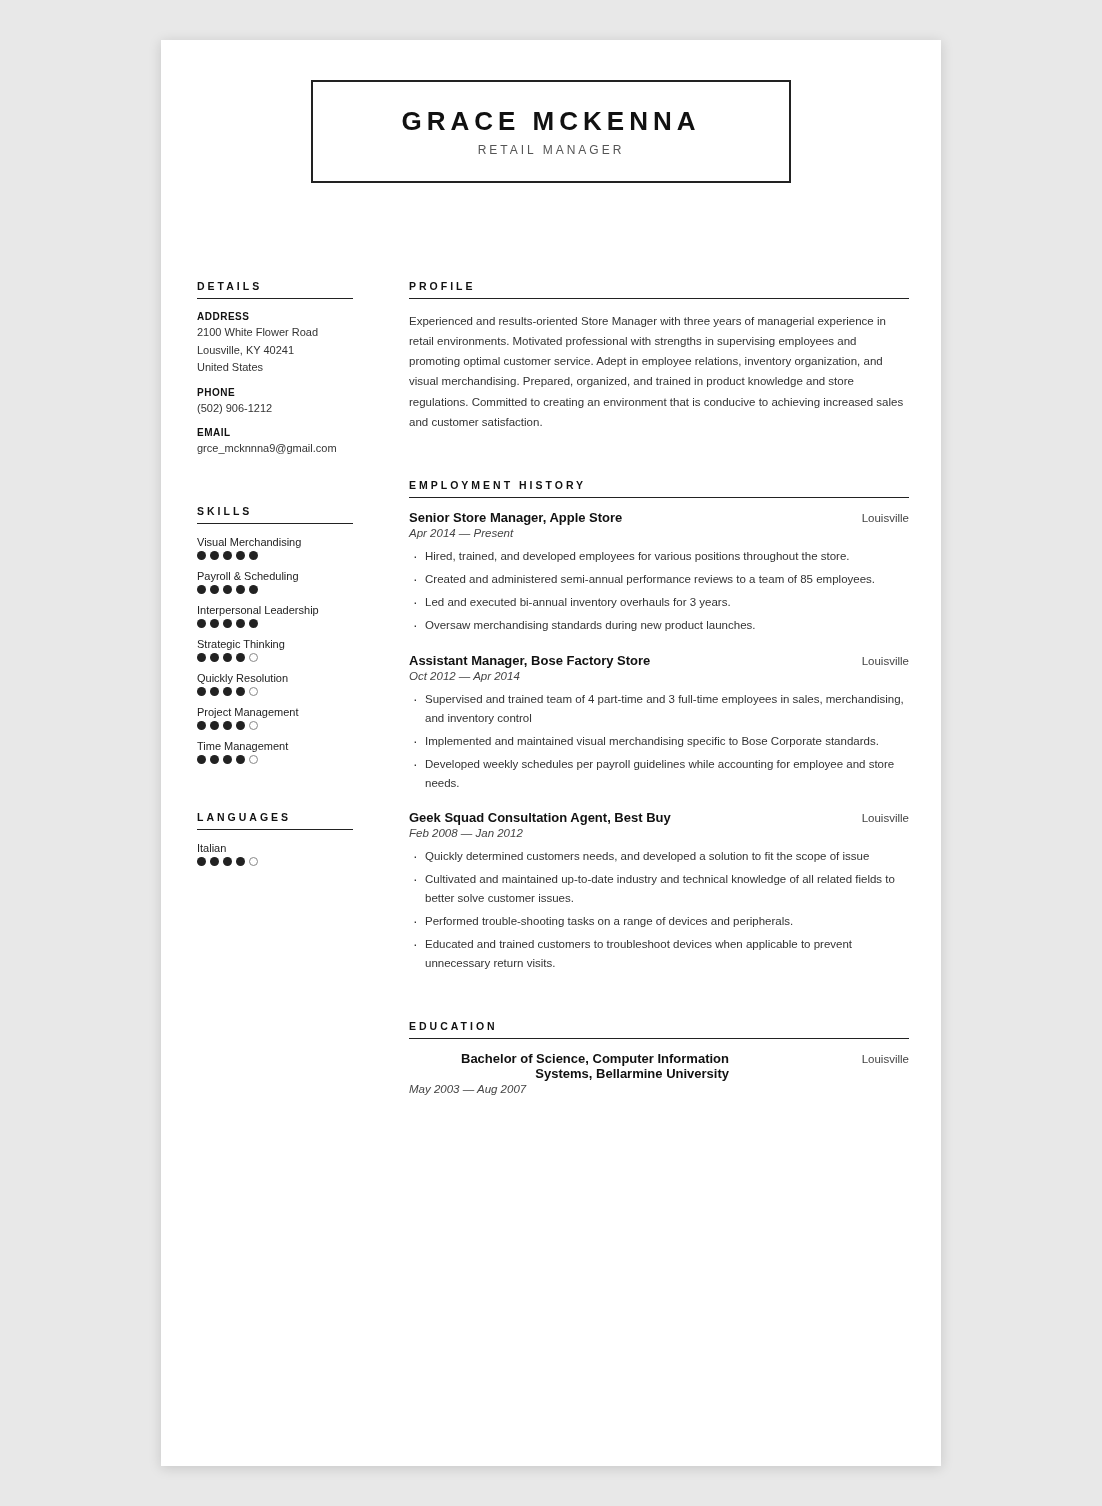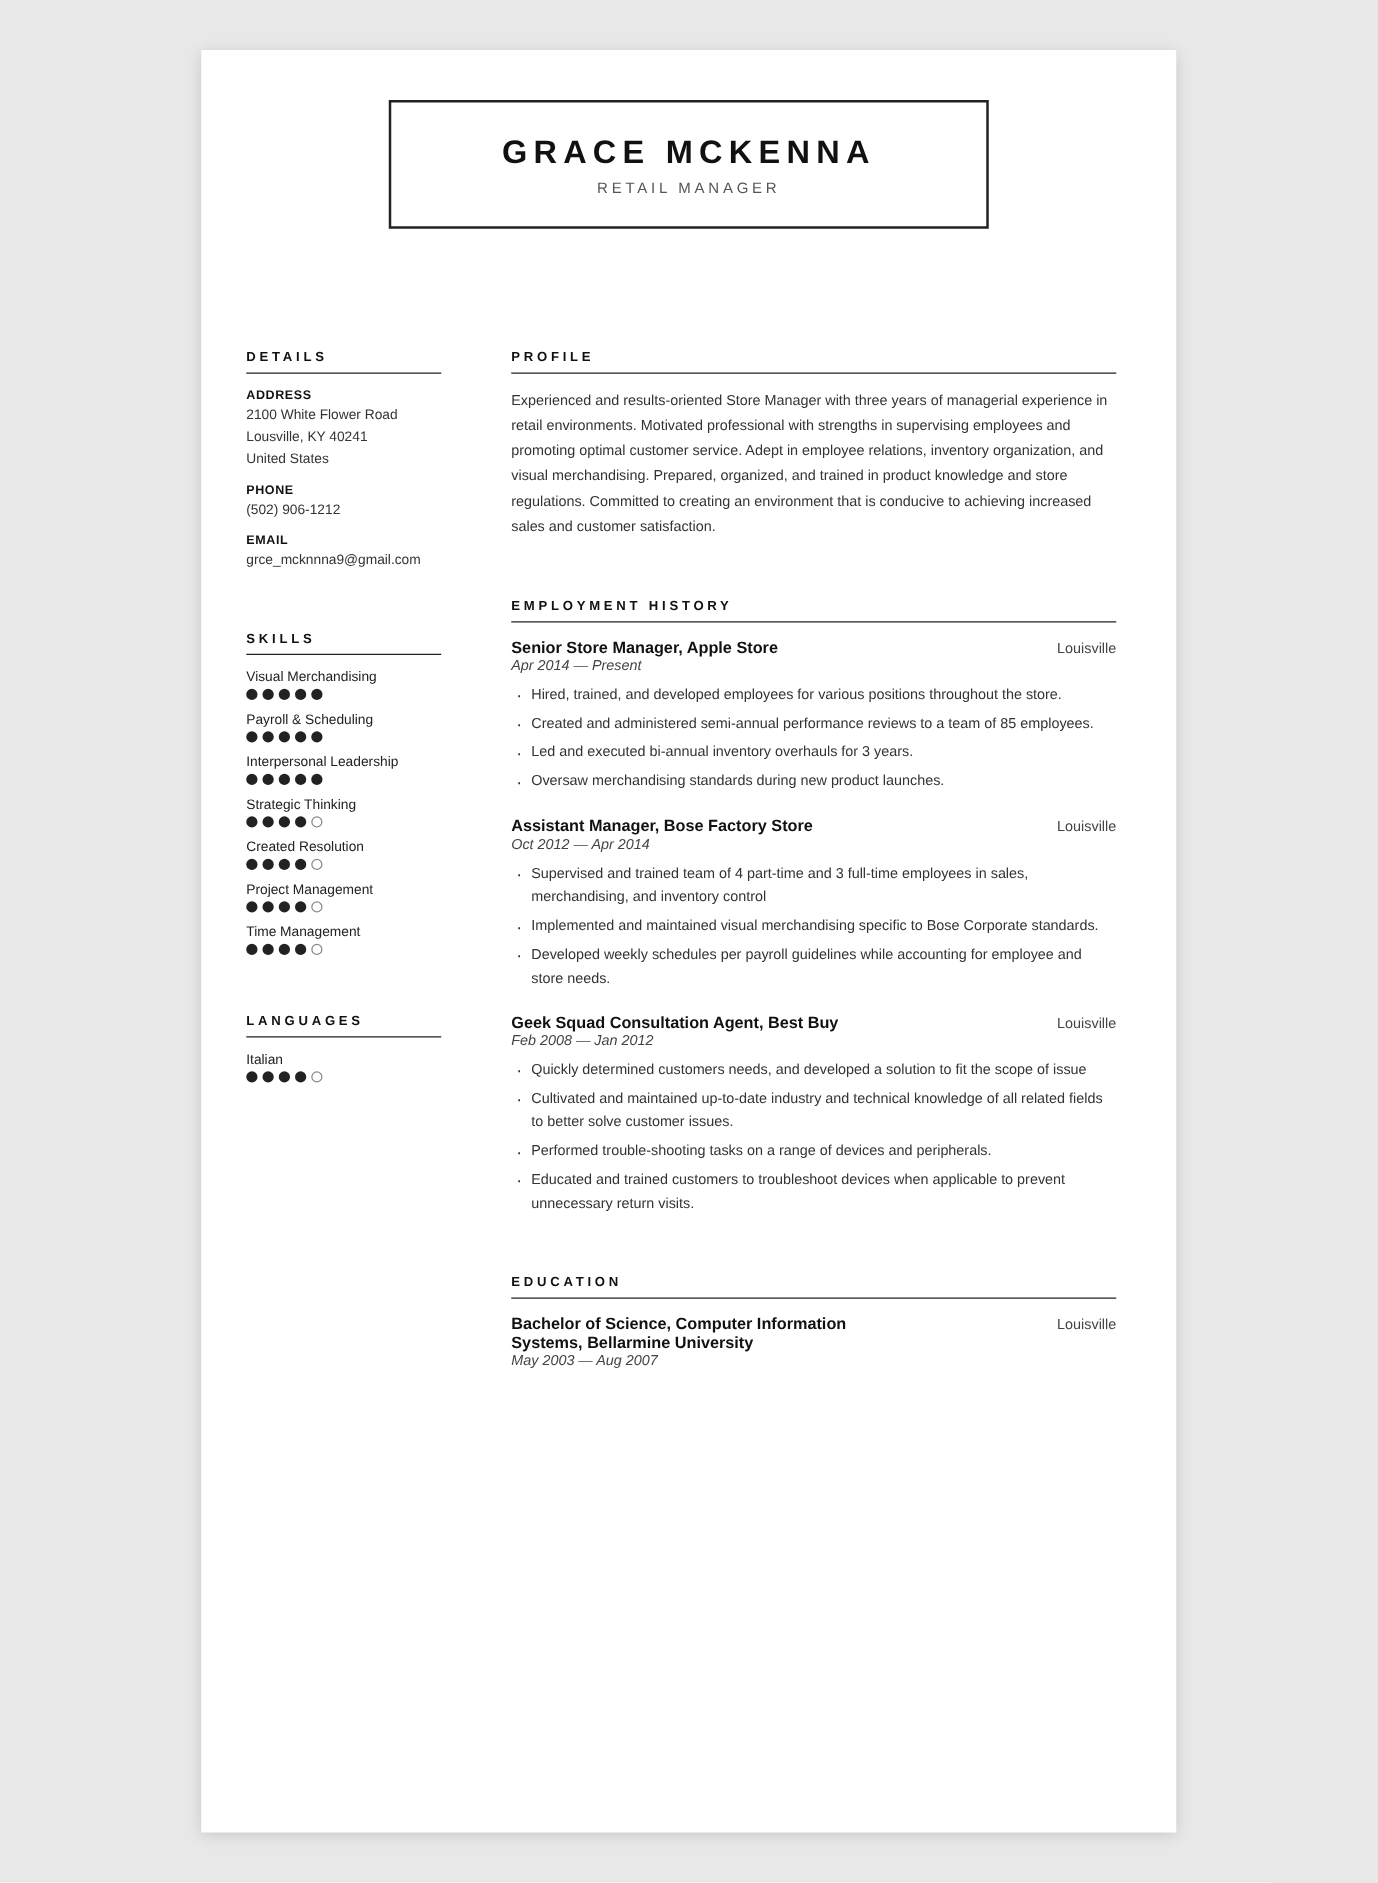--- a/index.html
+++ b/index.html
@@ -107,41 +107,42 @@
       background: #222;
     }
     .dot.empty {
       background: transparent;
       border: 1.5px solid #888;
     }
 
     
     .right-col {
       flex: 1;
-      padding: 0 48px 0 28px;
+      padding: 0 32px 0 28px;
       border-left: none;
     }
     .right-section {
       margin-bottom: 24px;
     }
     .profile-text {
       font-size: 11.5px;
       color: #333;
       line-height: 1.75;
     }
     .job-header {
       display: flex;
       justify-content: space-between;
       align-items: baseline;
       margin-bottom: 2px;
     }
     .job-title {
       font-size: 13px;
       font-weight: 700;
       color: #111;
+      text-align: right;
     }
     .job-location {
       font-size: 11.5px;
       color: #444;
     }
     .job-dates {
       font-size: 11.5px;
       color: #444;
       margin-bottom: 8px;
       font-style: italic;
@@ -237,21 +238,21 @@
               <div class="skill-name">Strategic Thinking</div>
               <div class="dots">
                 <div class="dot"></div>
                 <div class="dot"></div>
                 <div class="dot"></div>
                 <div class="dot"></div>
                 <div class="dot empty"></div>
               </div>
             </div>
             <div class="skill-item">
-              <div class="skill-name">Created Resolution</div>
+              <div class="skill-name">Quickly Resolution</div>
               <div class="dots">
                 <div class="dot"></div>
                 <div class="dot"></div>
                 <div class="dot"></div>
                 <div class="dot"></div>
                 <div class="dot empty"></div>
               </div>
             </div>
             <div class="skill-item">
               <div class="skill-name">Project Management</div>

